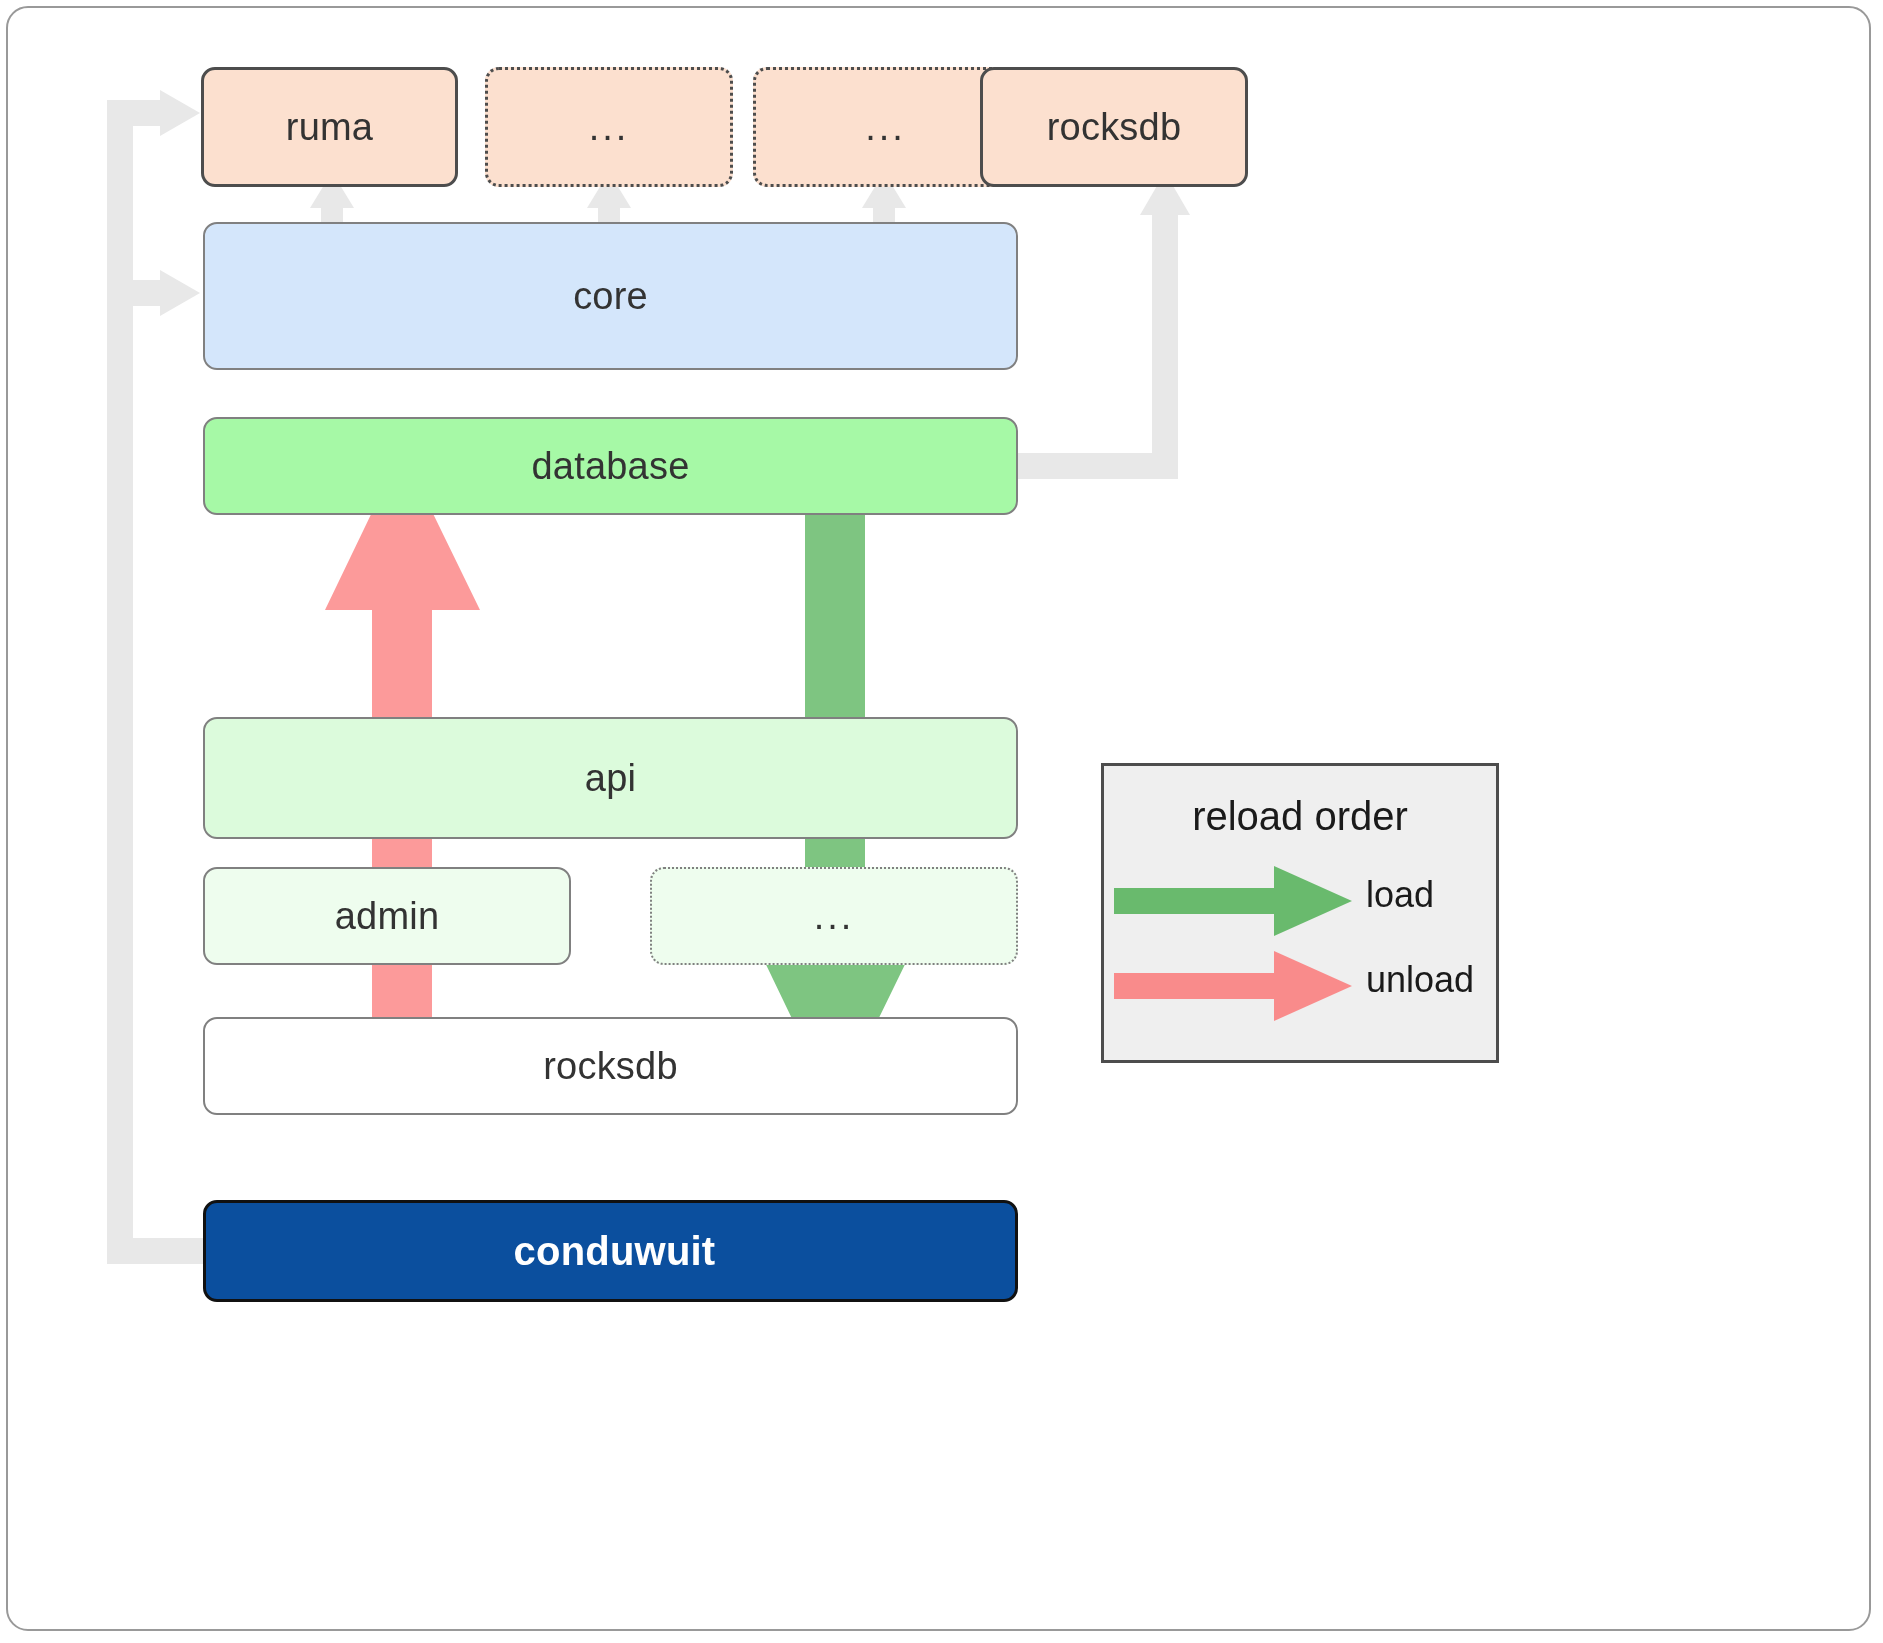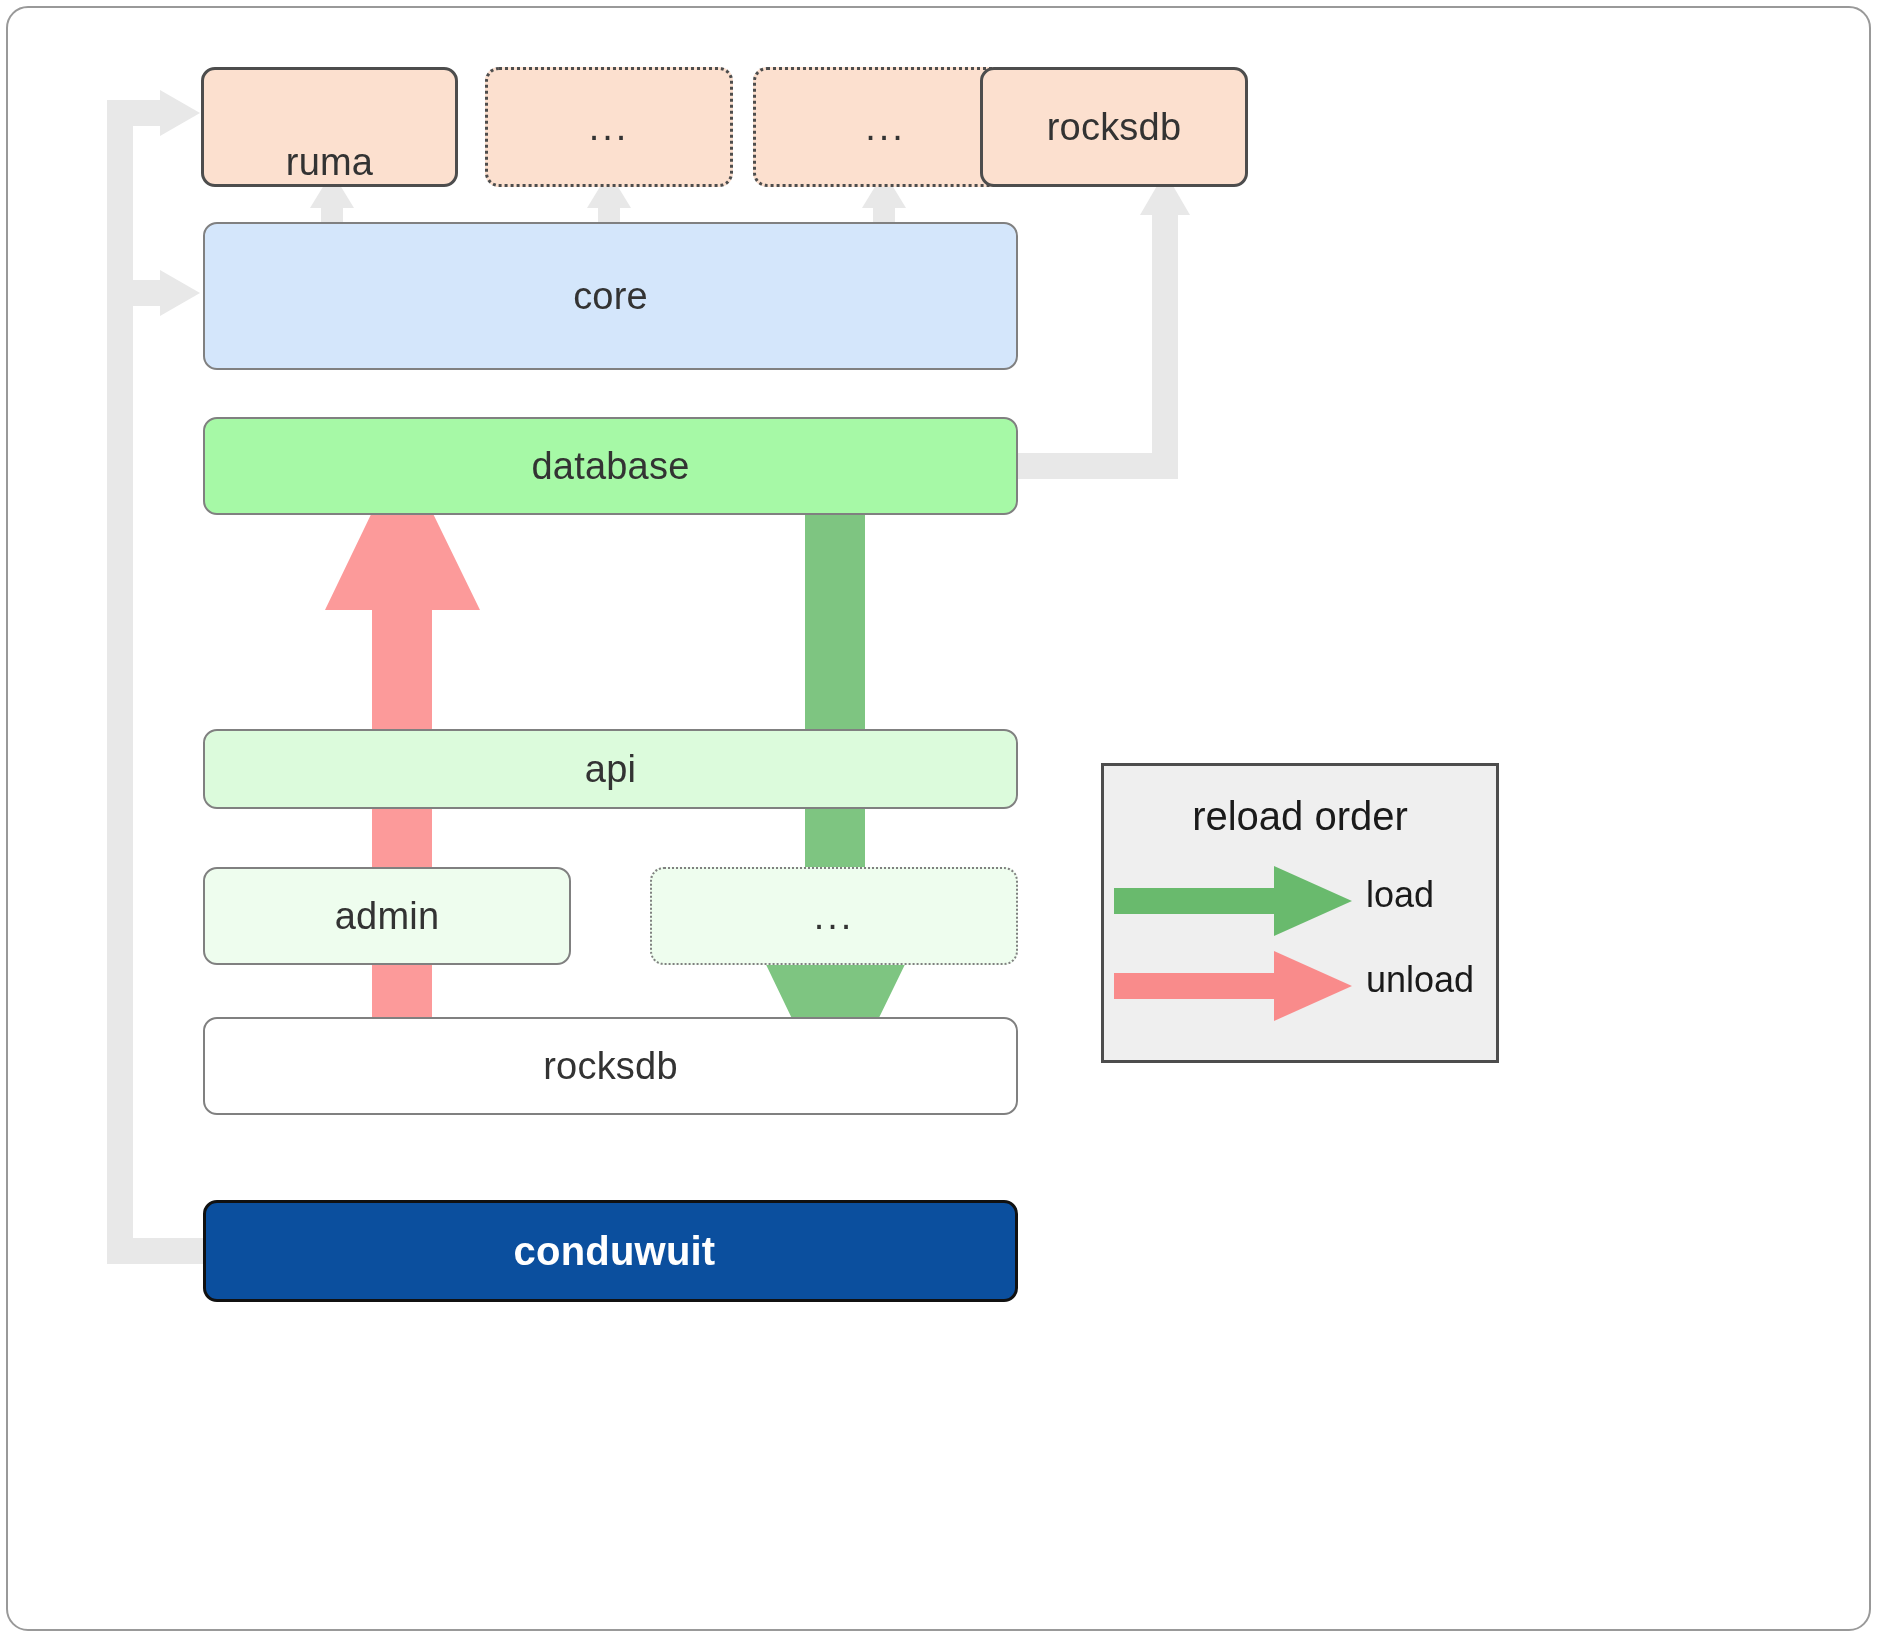--- a/index.html
+++ b/index.html
@@ -142,21 +142,21 @@
   </svg>
 
   <svg id="unload-arrow" style="left:320px; top:450px; width:165px; height:650px;" viewBox="0 0 165 650" xmlns="http://www.w3.org/2000/svg">
     <polygon points="82,0 160,160 112,160 112,650 52,650 52,160 5,160" fill="#fb7d7d" fill-opacity="0.78"></polygon>
   </svg>
 
   <svg id="load-arrow" style="left:750px; top:468px; width:170px; height:640px;" viewBox="0 0 170 640" xmlns="http://www.w3.org/2000/svg">
     <polygon points="55,0 115,0 115,480 163,480 85,640 8,480 55,480" fill="#4caf50" fill-opacity="0.72"></polygon>
   </svg>
 
-  <div class="node dep" style="left:201px; width:257px;align-items:flex-end;">
+  <div class="node dep" style="left:201px; width:257px;">
     <span>ruma</span>
   </div>
 
   <div class="node dep dotted" style="left:485px; width:248px;">
     <span class="ellipsis">...</span>
   </div>
 
   <div class="node dep dotted" style="left:753px; width:265px;">
     <span class="ellipsis">...</span>
   </div>
@@ -167,21 +167,21 @@
 
   <div class="node layer" style="top:222px; height:148px; background:#d4e6fb;">
     <span>core</span>
   </div>
 
   <div class="node layer" style="top:417px; height:98px; background:#a6f9a6;">
     <span>database</span>
   </div>
 
 
-  <div class="node layer" style="top:717px; height:80px; background:#dcfbdc;margin-top:12px;">
+  <div class="node layer" style="top:717px; height:122px; background:#dcfbdc;">
     <span>api</span>
   </div>
 
   <div class="node layer" style="top:867px; height:98px; width:368px; background:#eefdee;">
     <span>admin</span>
   </div>
 
   <div class="node layer dotted" style="top:867px; left:650px; height:98px; width:368px; background:#eefdee; border:2px dotted #808080;">
     <span class="ellipsis">...</span>
   </div>

